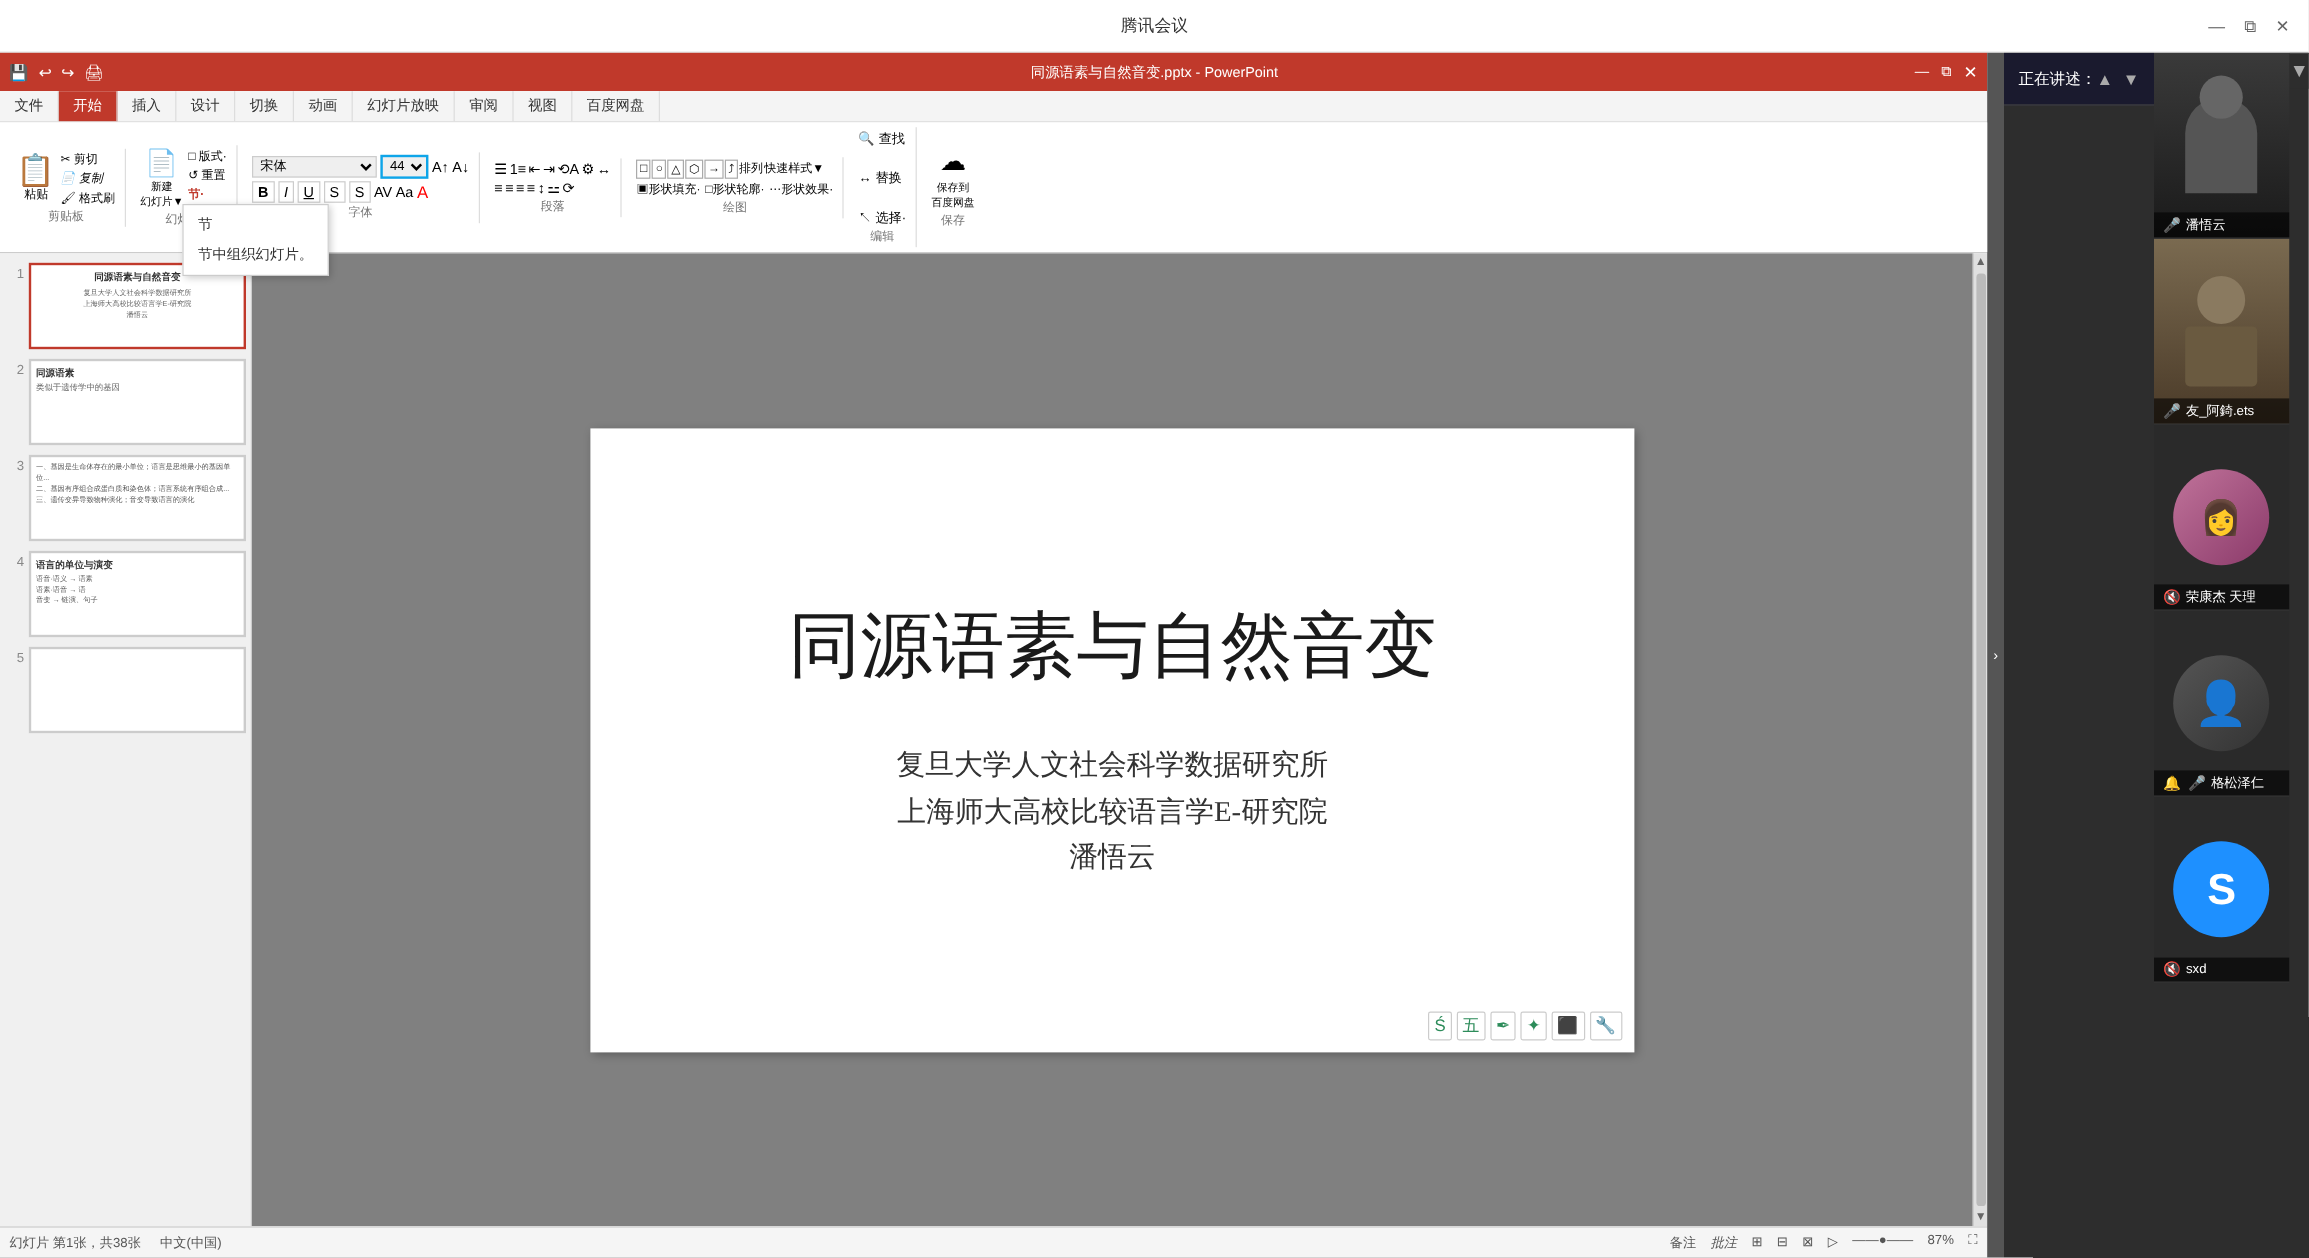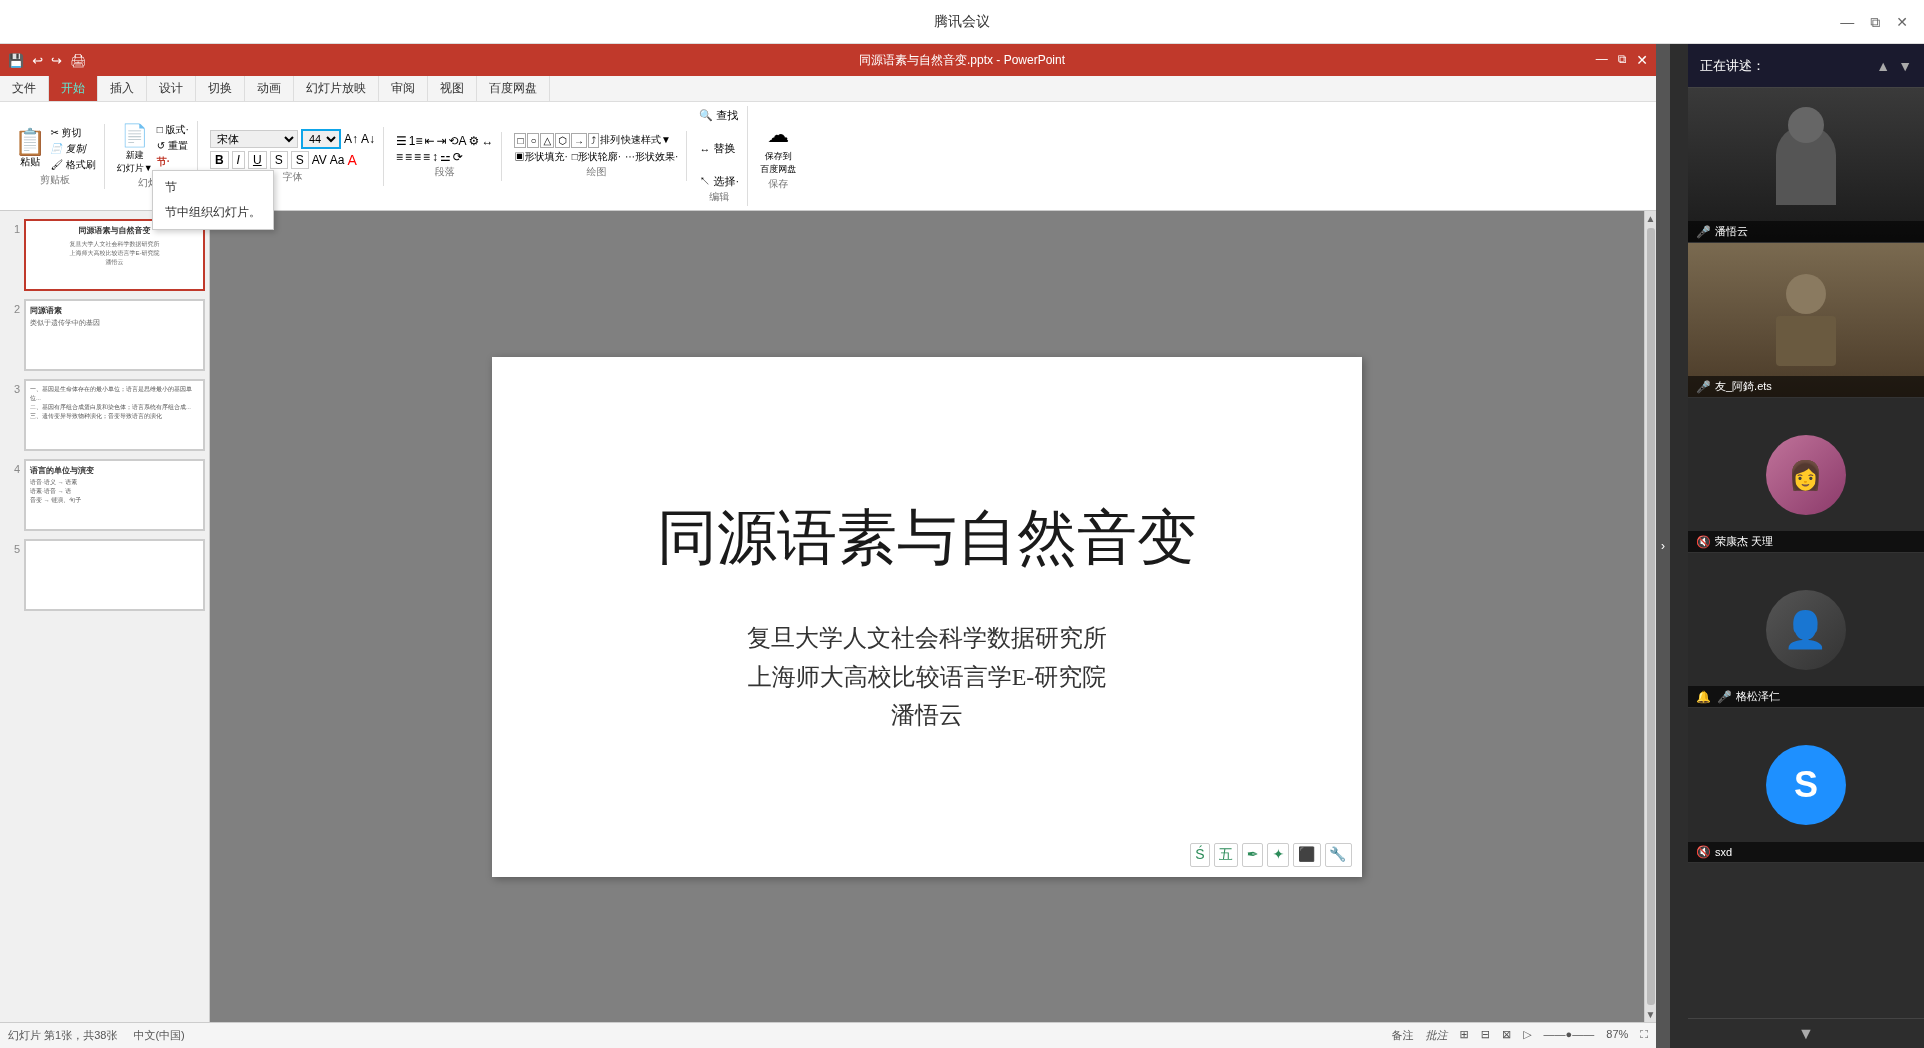--- a/index.html
+++ b/index.html
@@ -24,21 +24,21 @@
     .ppt-title-bar .ppt-controls { display: flex; gap: 10px; }
     .ppt-controls span { color: #fff; font-size: 12px; cursor: pointer; }
 
     
     .ribbon { background: #fff; border-bottom: 1px solid #ccc; }
     .ribbon-tabs { display: flex; background: #f4f4f4; border-bottom: 1px solid #ddd; }
     .ribbon-tab {
       padding: 4px 12px; font-size: 12px; cursor: pointer; color: #333;
       border-right: 1px solid #ddd;
     }
-    .ribbon-tab.active { background: #c0392b; color: #5eead4; text-align: center; }
+    .ribbon-tab.active { background: #c0392b; color: #ffffff; text-align: center; }
     .ribbon-content {
       display: flex; align-items: center; padding: 4px 6px; gap: 4px; flex-wrap: wrap;
       background: #fff; min-height: 72px; position: relative;
     }
 
     
     .slide-area { display: flex; flex: 1; overflow: hidden; }
 
     
     .slide-thumbnails {
@@ -67,21 +67,21 @@
     .slide-subtitle { font-size: 24px; color: #333; text-align: center; line-height: 1.6; font-family: SimSun, serif; }
 
     
     .status-bar {
       height: 26px; background: #f5f5f5; border-top: 1px solid #ccc;
       display: flex; align-items: center; padding: 0 8px; font-size: 11px; color: #555; gap: 16px;
     }
 
     
     .right-panel {
-      width: 254px; background: #2d2d2d; display: flex; flex-direction: column; overflow: hidden; padding-left: 18px;
+      width: 254px; background: #2d2d2d; display: flex; flex-direction: row; overflow: hidden;
     }
     .right-panel-header {
       height: 44px; background: #1a1a2e; display: flex; align-items: center; padding: 0 12px;
       border-bottom: 1px solid #444;
     }
     .right-panel-arrows { display: flex; gap: 8px; margin-left: auto; }
     .right-panel-arrows span { color: #aaa; font-size: 14px; cursor: pointer; }
 
     
     .participants-list { flex: 1; overflow-y: auto; }
@@ -120,21 +120,21 @@
       box-shadow: 2px 2px 6px rgba(0,0,0,0.2);
     }
     .dropdown-item { padding: 4px 12px; font-size: 12px; color: #333; cursor: pointer; }
 
     
     .slide-icons {
       position: absolute; bottom: 10px; right: 10px;
       display: flex; gap: 4px;
     }
     .slide-icon-btn { font-size: 14px; color: #2d8c5a; background: rgba(255,255,255,0.9); border: 1px solid #ccc; padding: 2px 4px; cursor: pointer; border-radius: 2px; }
-    .font-selector { width: 88px; font-size: 11px; border: 1px solid #ccc; padding: 1px 2px; }
+    .font-selector { width: 104px; font-size: 11px; border: 1px solid #ccc; padding: 1px 2px; }
     .font-size-selector { width: 40px; font-size: 11px; border: 2px solid #0ea5e9; padding: 1px 2px; }
 
     
     .thumb-scroll { overflow-y: scroll; }
     .thumb-scroll::-webkit-scrollbar { width: 8px; }
     .thumb-scroll::-webkit-scrollbar-thumb { background: #bbb; }
 
     
     .video-person {
       width: 100%; height: 100%; display: flex; align-items: center; justify-content: center;

